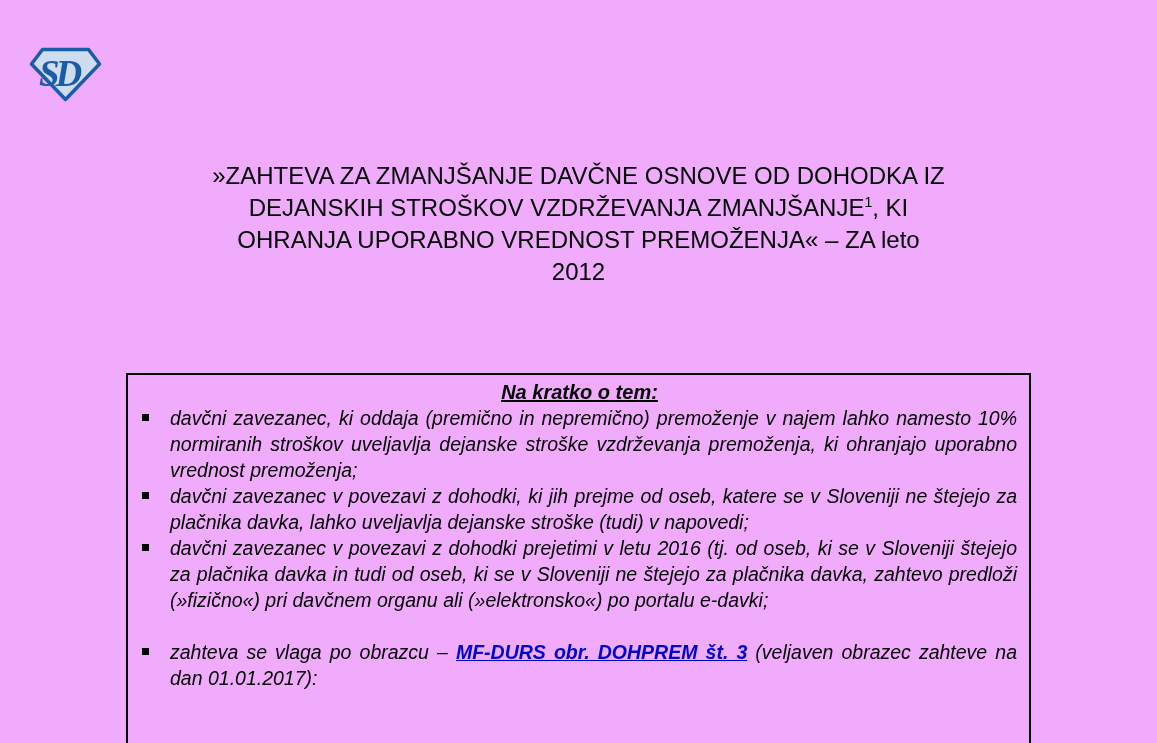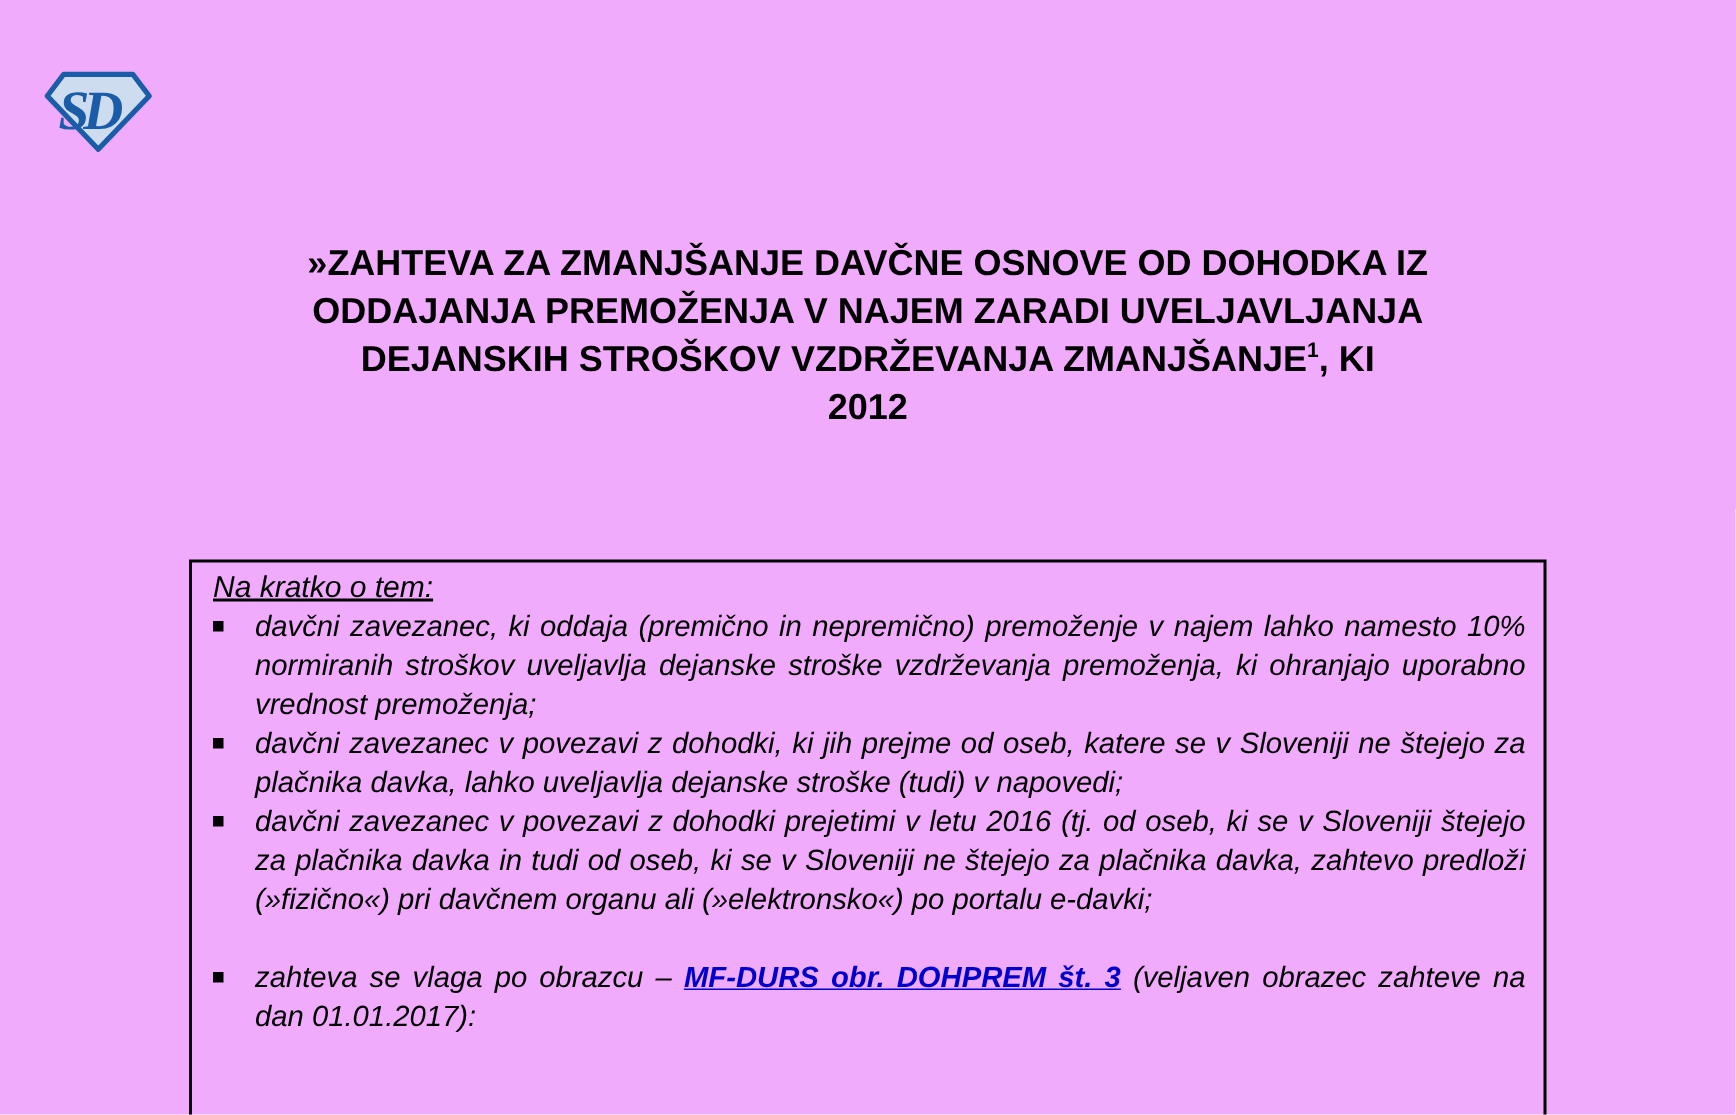--- a/index.html
+++ b/index.html
@@ -19,21 +19,21 @@
     left: 29px; top: 45px;
     width: 73px; height: 58px;
   }
 
   
   .doc-title {
     position: absolute;
     left: 126px; top: 160px;
     width: 905px;
     text-align: center;
-    font-weight: bold;
+    font-weight: normal;
     font-size: 24px;
     line-height: 32px;
     letter-spacing: 0px;
   }
   .doc-title sup {
     font-size: 14px;
     line-height: 0;
     vertical-align: super;
   }
 
@@ -43,24 +43,25 @@
     left: 126px; top: 373px;
     width: 905px;
     height: 420px; 
     border: 2px solid #000000;
     padding: 4px 12px 0 14px;
     font-style: italic;
     font-size: 19.5px;
     line-height: 26px;
   }
   .box-heading {
-    font-weight: normal;
+    font-weight: bold;
     text-decoration: underline;
     font-size: 20px;
     line-height: 26px;
+    text-align: center;
   }
   .bullet-row { display: flex; }
   .bullet-marker-col {
     flex: 0 0 28px;
     padding-top: 9px;
   }
   .bullet-square {
     display: block;
     width: 7px; height: 7px;
     background: #000000;
@@ -84,22 +85,22 @@
 
   <div class="logo">
     <svg width="73" height="58" viewBox="0 0 73 58" xmlns="http://www.w3.org/2000/svg">
       <path d="M2.5 19 L13.5 4.5 L59.5 4.5 L70.5 19 L36.5 54.5 Z" fill="#cddcef" stroke="#1a5ca8" stroke-width="3.5" stroke-linejoin="round"></path>
       <text x="10" y="41" font-family="Liberation Serif, serif" font-size="37" font-weight="bold" font-style="italic" fill="#1a5ca8" letter-spacing="-4">SD</text>
     </svg>
   </div>
 
   <div class="doc-title">
     <div>»ZAHTEVA ZA ZMANJŠANJE DAVČNE OSNOVE OD DOHODKA IZ</div>
-    <div>ODDAJANJA PREMOŽENJA V NAJEM ZARADI UVELJAVLJANJA</div>
     <div><span>DEJANSKIH STROŠKOV VZDRŽEVANJA ZMANJŠANJE</span><sup>1</sup><span>, KI</span></div>
+    <div>OHRANJA UPORABNO VREDNOST PREMOŽENJA« – ZA leto</div>
     <div>2012</div>
   </div>
 
   <div class="info-box">
     <div class="box-heading">Na kratko o tem:</div>
 
     <div class="bullet-row">
       <div class="bullet-marker-col">
           <span class="bullet-square"></span>
         </div>

